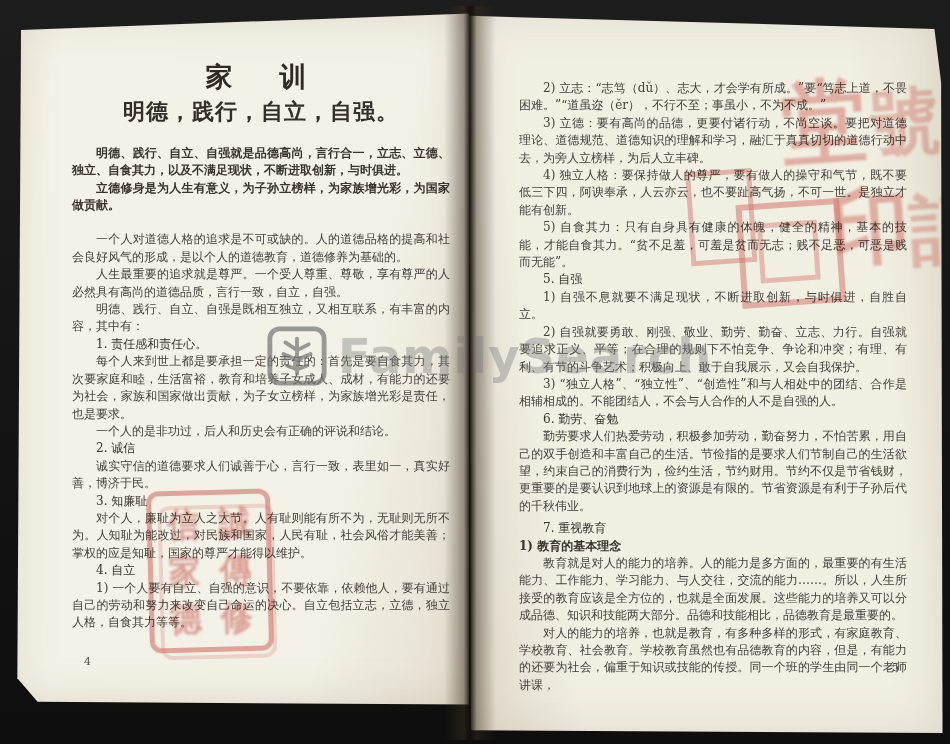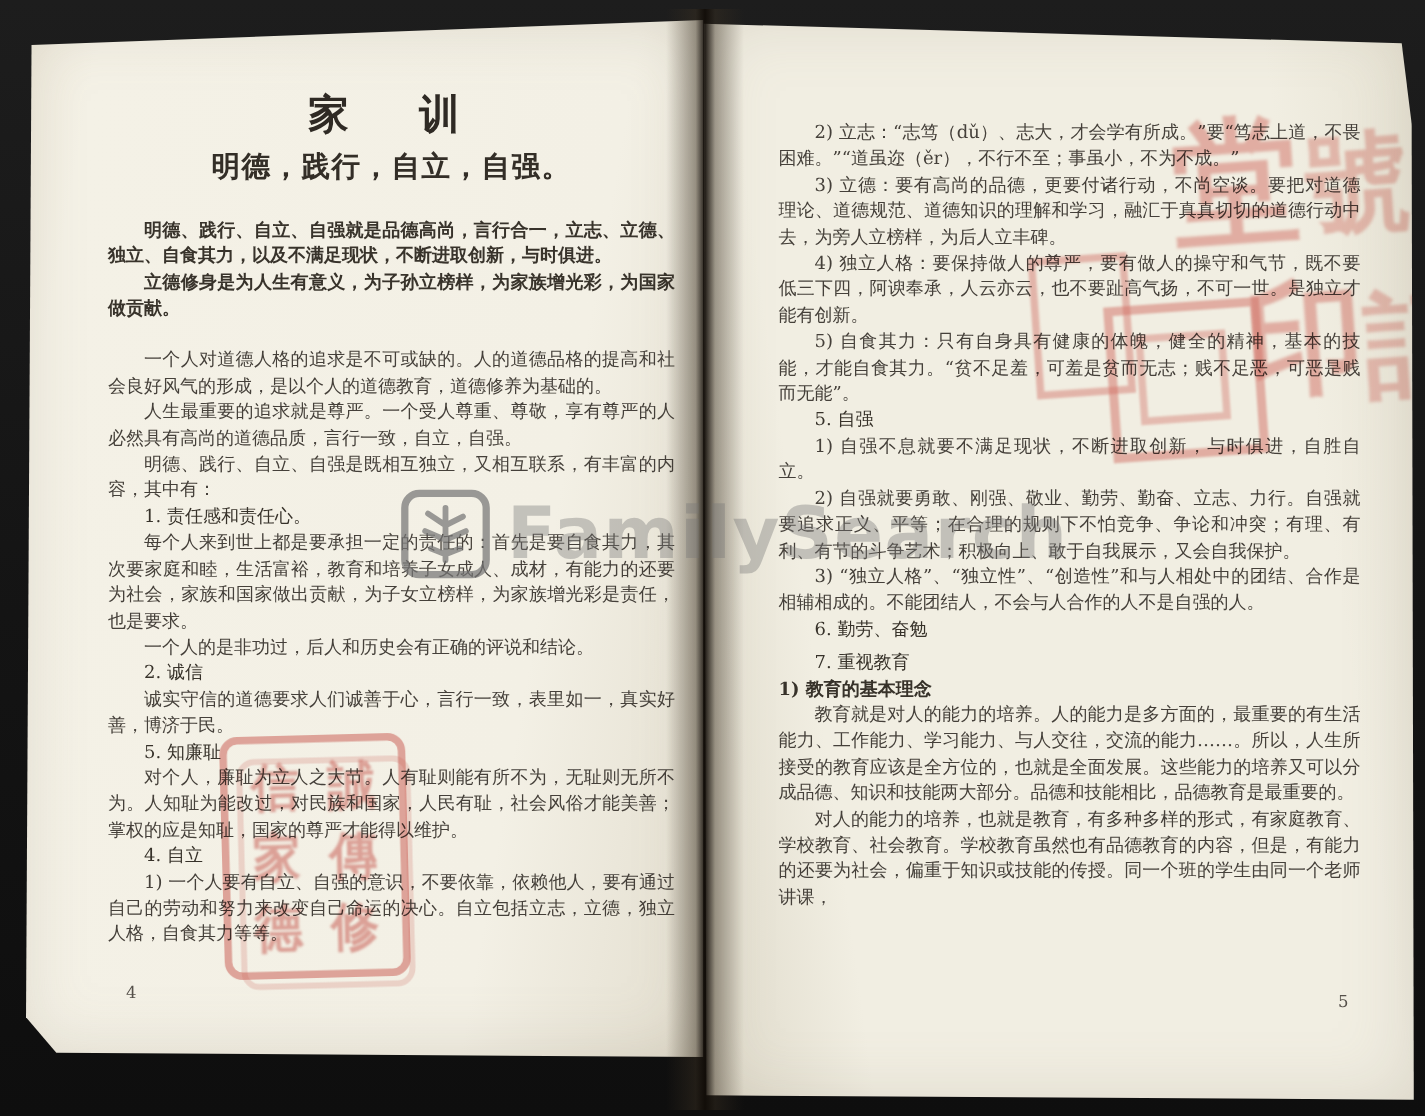--- a/index.html
+++ b/index.html
@@ -27,21 +27,21 @@
   }
   .content{color:#45403a;font-size:12px;text-align:justify;}
   .content p{margin:0;line-height:17.4px;}
   .content-left{position:absolute;left:62px;top:56px;width:378px;}
   .content-right{position:absolute;left:50px;top:70px;width:388px;}
   .book-title{
     text-align:center;font-size:27px;font-weight:bold;color:#2f2a24;
     letter-spacing:10px;margin:0 0 0 10px;line-height:34px;text-indent:0;
   }
   .book-subtitle{
-    text-align:center;font-size:19px;font-weight:bold;color:#332e27;
+    text-align:center;font-size:22px;font-weight:bold;color:#332e27;
     margin:18px 0 0 0 !important;line-height:22px;text-indent:0 !important;letter-spacing:1px;
   }
   .intro{font-weight:bold;color:#38332b;text-indent:2em;}
   .first-intro{margin-top:24px !important;}
   .body-p{text-indent:2em;}
   .gap-top{margin-top:17px !important;}
   .small-gap-top{margin-top:5px !important;}
   .heading{font-weight:normal;text-indent:2em;color:#37322a;}
   .subheading{font-weight:bold;text-indent:0;color:#37322a;}
   .pagenum{position:absolute;font-size:11px;color:#55504a;}
@@ -96,21 +96,21 @@
     <p class="intro first-intro">明德、践行、自立、自强就是品德高尚，言行合一，立志、立德、独立、自食其力，以及不满足现状，不断进取创新，与时俱进。</p>
     <p class="intro">立德修身是为人生有意义，为子孙立榜样，为家族增光彩，为国家做贡献。</p>
     <p class="body-p gap-top">一个人对道德人格的追求是不可或缺的。人的道德品格的提高和社会良好风气的形成，是以个人的道德教育，道德修养为基础的。</p>
     <p class="body-p">人生最重要的追求就是尊严。一个受人尊重、尊敬，享有尊严的人必然具有高尚的道德品质，言行一致，自立，自强。</p>
     <p class="body-p">明德、践行、自立、自强是既相互独立，又相互联系，有丰富的内容，其中有：</p>
     <p class="heading">1. 责任感和责任心。</p>
     <p class="body-p">每个人来到世上都是要承担一定的责任的：首先是要自食其力，其次要家庭和睦，生活富裕，教育和培养子女成人、成材，有能力的还要为社会，家族和国家做出贡献，为子女立榜样，为家族增光彩是责任，也是要求。</p>
     <p class="body-p">一个人的是非功过，后人和历史会有正确的评说和结论。</p>
     <p class="heading">2. 诚信</p>
     <p class="body-p">诚实守信的道德要求人们诚善于心，言行一致，表里如一，真实好善，博济于民。</p>
-    <p class="heading">5. 知廉耻</p>
+    <p class="heading">3. 知廉耻</p>
     <p class="body-p">对个人，廉耻为立人之大节。人有耻则能有所不为，无耻则无所不为。人知耻为能改过，对民族和国家，人民有耻，社会风俗才能美善；掌权的应是知耻，国家的尊严才能得以维护。</p>
     <p class="heading">4. 自立</p>
     <p class="body-p">1) 一个人要有自立、自强的意识，不要依靠，依赖他人，要有通过自己的劳动和努力来改变自己命运的决心。自立包括立志，立德，独立人格，自食其力等等。</p>
   </div>
   <div class="pagenum pagenum-left">4</div>
 
   <div class="stamp stamp-left">
     <div class="seal-grid">
       <span class="seal-glyph">誠</span>
       <span class="seal-glyph">信</span>
@@ -126,20 +126,21 @@
   <div class="content content-right">
     <p class="body-p">2) 立志：“志笃（dǔ）、志大，才会学有所成。”要“笃志上道，不畏困难。”“道虽迩（ěr），不行不至；事虽小，不为不成。”</p>
     <p class="body-p">3) 立德：要有高尚的品德，更要付诸行动，不尚空谈。要把对道德理论、道德规范、道德知识的理解和学习，融汇于真真切切的道德行动中去，为旁人立榜样，为后人立丰碑。</p>
     <p class="body-p">4) 独立人格：要保持做人的尊严，要有做人的操守和气节，既不要低三下四，阿谀奉承，人云亦云，也不要趾高气扬，不可一世。是独立才能有创新。</p>
     <p class="body-p">5) 自食其力：只有自身具有健康的体魄，健全的精神，基本的技能，才能自食其力。“贫不足羞，可羞是贫而无志；贱不足恶，可恶是贱而无能”。</p>
     <p class="heading">5. 自强</p>
     <p class="body-p">1) 自强不息就要不满足现状，不断进取创新，与时俱进，自胜自立。</p>
     <p class="body-p">2) 自强就要勇敢、刚强、敬业、勤劳、勤奋、立志、力行。自强就要追求正义、平等；在合理的规则下不怕竞争、争论和冲突；有理、有利、有节的斗争艺术；积极向上、敢于自我展示，又会自我保护。</p>
     <p class="body-p">3) “独立人格”、“独立性”、“创造性”和与人相处中的团结、合作是相辅相成的。不能团结人，不会与人合作的人不是自强的人。</p>
     <p class="heading">6. 勤劳、奋勉</p>
+    <p class="body-p">勤劳要求人们热爱劳动，积极参加劳动，勤奋努力，不怕苦累，用自己的双手创造和丰富自己的生活。节俭指的是要求人们节制自己的生活欲望，约束自己的消费行为，俭约生活，节约财用。节约不仅是节省钱财，更重要的是要认识到地球上的资源是有限的。节省资源是有利于子孙后代的千秋伟业。</p>
     <p class="heading small-gap-top">7. 重视教育</p>
     <p class="subheading">1) 教育的基本理念</p>
     <p class="body-p">教育就是对人的能力的培养。人的能力是多方面的，最重要的有生活能力、工作能力、学习能力、与人交往，交流的能力……。所以，人生所接受的教育应该是全方位的，也就是全面发展。这些能力的培养又可以分成品德、知识和技能两大部分。品德和技能相比，品德教育是最重要的。</p>
     <p class="body-p">对人的能力的培养，也就是教育，有多种多样的形式，有家庭教育、学校教育、社会教育。学校教育虽然也有品德教育的内容，但是，有能力的还要为社会，偏重于知识或技能的传授。同一个班的学生由同一个老师讲课，</p>
   </div>
   <div class="pagenum pagenum-right">5</div>
 
   <div class="stamp stamp-right">
     <div class="frame-a"></div>
     <div class="frame-b"></div>

